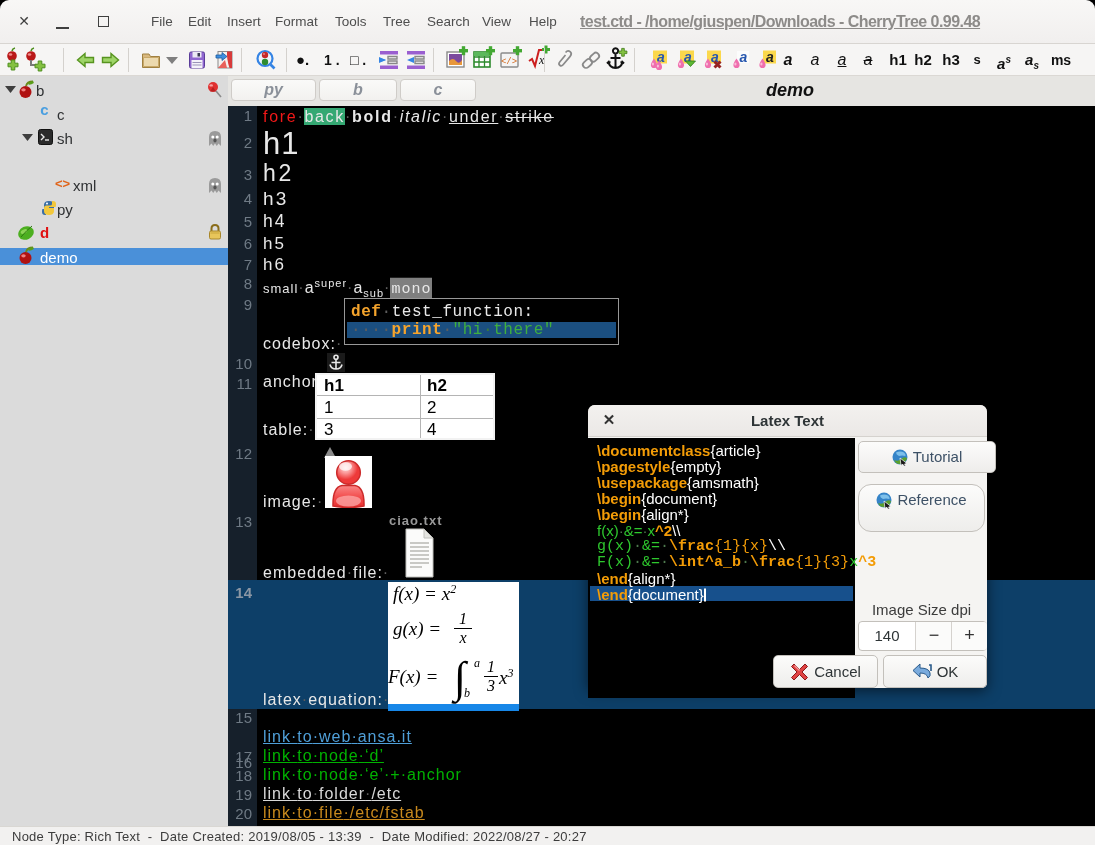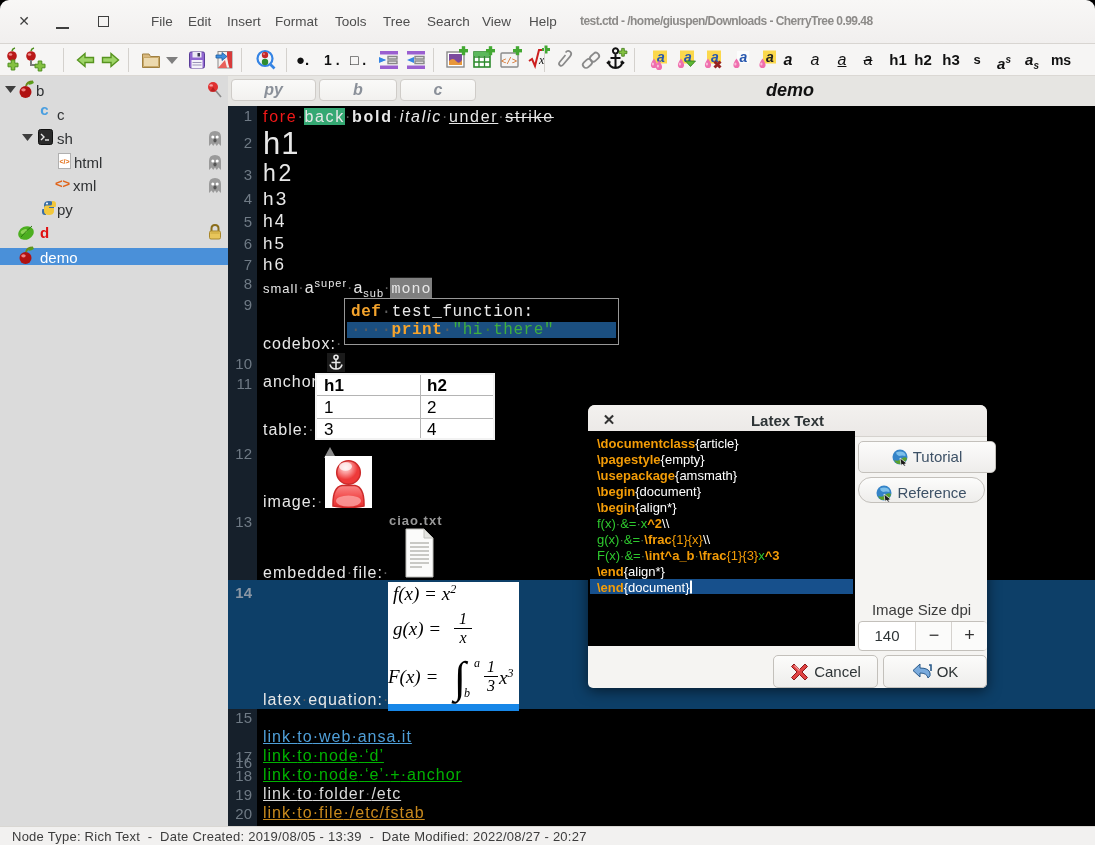--- a/index.html
+++ b/index.html
@@ -1,21 +1,21 @@
 <!DOCTYPE html>
 <html><head><meta charset="utf-8">
 <style>
   html,body{margin:0;padding:0;width:1095px;height:845px;overflow:hidden;background:#000;}
   body{font-family:"Liberation Sans",sans-serif;position:relative;}
   .abs{position:absolute;}
   
   #header{left:0;top:0;width:1095px;height:44px;background:linear-gradient(#f8f7f6,#f1efee);border-bottom:1px solid #d8d5d1;border-radius:9px 9px 0 0;box-sizing:border-box;}
   .wbtn{position:absolute;top:0;height:44px;line-height:42px;color:#3f3f3f;font-size:15px;text-align:center;width:20px;}
   .menu{position:absolute;top:0;height:44px;line-height:43px;color:#4e4e4e;font-size:13.5px;}
-  #wintitle{position:absolute;top:0;height:44px;line-height:43px;color:#8d8b89;font-size:12px;font-weight:bold;left:580px;letter-spacing:-0.55px;}
+  #wintitle{position:absolute;top:0;height:44px;line-height:43px;color:#8d8b89;font-size:16px;font-weight:bold;left:580px;letter-spacing:-0.55px;text-decoration:underline;}
   
   #toolbar{left:0;top:44px;width:1095px;height:32px;background:#f6f5f4;border-bottom:1px solid #dbd8d4;box-sizing:border-box;}
   .tsep{position:absolute;top:4px;height:24px;width:1px;background:#d4d1cd;}
   .ticon{position:absolute;top:0;height:32px;}
   
   #tree{left:0;top:76px;width:228px;height:750px;background:#dbdbdb;}
   .trow{position:absolute;left:0;width:228px;height:23px;font-size:15px;color:#2f3133;}
   .trow .lbl{position:absolute;top:50%;transform:translateY(-50%);}
   #tabstrip{left:228px;top:76px;width:867px;height:30px;background:#e6e5e2;}
   .tabbtn{position:absolute;top:3px;height:22px;background:linear-gradient(#fafaf9,#f2f1ef);border:1px solid #cfccc8;border-radius:4px;box-sizing:border-box;color:#8a9099;font-weight:bold;font-style:italic;font-size:16px;text-align:center;line-height:20px;}
@@ -27,21 +27,21 @@
   .eline{position:absolute;color:#e8e8e8;font-size:16px;letter-spacing:1.0px;transform:translateY(-50%);white-space:pre;}
   .dot{color:#5e5e5e;}
   #line14band{position:absolute;left:0;top:474px;width:867px;height:129px;background:#0d3f68;}
   
   #status{left:0;top:826px;width:1095px;height:19px;background:#f2f1f0;border-top:1px solid #d9d7d3;color:#3c3c3c;font-size:13px;letter-spacing:0.25px;line-height:19px;padding-left:12px;box-sizing:border-box;}
   
   #dialog{left:588px;top:405px;width:399px;height:283px;background:#f5f4f2;border-radius:7px 7px 5px 5px;box-shadow:0 3px 14px rgba(0,0,0,.55);}
   #dlgtitle{position:absolute;left:0;top:0;width:100%;height:32px;background:linear-gradient(#f3f1ef,#ebe8e6);border-bottom:1px solid #d5d2ce;border-radius:7px 7px 0 0;box-sizing:border-box;}
   #dlgtitle .t{position:absolute;left:0;width:100%;text-align:center;line-height:31px;font-weight:bold;font-size:15px;color:#2e3436;}
   #dlgtitle .x{position:absolute;left:8px;top:2px;width:26px;height:26px;text-align:center;line-height:26px;color:#333;font-size:15px;font-weight:bold;}
-  #dlgcode{position:absolute;left:0;top:26px;width:267px;height:215px;background:#000;font-size:13px;}
+  #dlgcode{position:absolute;left:0;top:33px;width:267px;height:260px;background:#000;font-size:15px;}
   .cline{position:absolute;left:9px;transform:translateY(-50%);white-space:pre;color:#fff;}
   .kw{color:#f39c07;font-weight:bold;}
   .orn{color:#f39c07;}
   .grn{color:#2ec82e;}
   .gdot{color:#4e7a4e;}
   .btn{position:absolute;background:linear-gradient(#fcfcfb,#eeedeb);border:1px solid #c3c0bb;border-radius:5px;box-sizing:border-box;text-align:center;color:#3d5166;font-size:15px;}
   #status, #header, #toolbar, #tree, #tabstrip, #editor, #dialog {position:absolute;}
 </style></head>
 <body>
   <div id="header">
@@ -244,33 +244,20 @@
     <div class="trow" style="top:50px;">
       <svg class="abs" style="left:21px;top:6px;" width="13" height="10">
         <path d="M1 2 L12 2 L6.5 9 Z" fill="#3e3e3e"></path>
       </svg>
       <svg class="abs" style="left:38px;top:3px;" width="15" height="16">
         <rect x="0.5" y="0.5" width="14" height="15" rx="2" fill="#2a2a2a" stroke="#111"></rect>
         <path d="M3 5 L6 8 L3 11" stroke="#e8e8e8" stroke-width="1.4" fill="none"></path>
         <path d="M7 11 L11 11" stroke="#e8e8e8" stroke-width="1.4"></path>
       </svg>
       <div class="lbl" style="left:57px;">sh</div>
-      <svg class="abs" style="left:207px;top:3px;" width="16" height="18">
-        <path d="M2 17 L2 8 Q2 2 8 2 Q14 2 14 8 L14 17 L11.5 14.5 L9.8 17 L8 14.5 L6.2 17 L4.5 14.5 Z" fill="#9a9a9a"></path>
-        <circle cx="5.8" cy="8" r="1.5" fill="#fff"></circle>
-        <circle cx="10.2" cy="8" r="1.5" fill="#fff"></circle>
-        <ellipse cx="8" cy="11.5" rx="1.6" ry="2" fill="#555"></ellipse>
-      </svg>
-    </div>
-    <div class="trow" style="top:74px;">
-      <svg class="abs" style="left:58px;top:3px;" width="13" height="16">
-        <rect x="0.5" y="0.5" width="12" height="15" fill="#fff" stroke="#b0b0b0"></rect>
-        <text x="6.5" y="11" font-size="7" fill="#e06a10" text-anchor="middle" font-weight="bold">&lt;/&gt;</text>
-      </svg>
-      <div class="lbl" style="left:74px;">html</div>
       <svg class="abs" style="left:207px;top:3px;" width="16" height="18">
         <path d="M2 17 L2 8 Q2 2 8 2 Q14 2 14 8 L14 17 L11.5 14.5 L9.8 17 L8 14.5 L6.2 17 L4.5 14.5 Z" fill="#9a9a9a"></path>
         <circle cx="5.8" cy="8" r="1.5" fill="#fff"></circle>
         <circle cx="10.2" cy="8" r="1.5" fill="#fff"></circle>
         <ellipse cx="8" cy="11.5" rx="1.6" ry="2" fill="#555"></ellipse>
       </svg>
     </div>
     <div class="trow" style="top:97px;">
       <div class="abs" style="left:55px;top:3px;width:18px;height:16px;color:#e0641a;font-weight:bold;font-size:13px;">&lt;&gt;</div>
       <div class="lbl" style="left:73px;">xml</div>
@@ -428,53 +415,53 @@
         <div class="abs" style="left:86px;top:74px;font-size:12px;">a</div>
         <div class="abs" style="left:76px;top:104px;font-size:12px;">b</div>
         <div class="abs" style="left:96px;top:76px;font-size:16px;text-align:center;width:14px;">1<div style="border-top:1.5px solid #000;">3</div></div>
         <div class="abs" style="left:111px;top:84px;font-size:19px;">x<sup style="font-size:12px;">3</sup></div>
       </div>
       <div class="abs" style="left:160px;top:598px;width:131px;height:7px;background:#1787e8;"></div>
       <div class="eline" style="left:35px;top:594px;">latex<span class="dot">·</span>equation:<span class="dot">·</span></div>
 
       <div class="eline" style="left:35px;top:631px;"><span style="color:#4f9fd8;text-decoration:underline;">link<span class="dot" style="color:#4f9fd8;">·</span>to<span class="dot" style="color:#4f9fd8;">·</span>web<span class="dot" style="color:#4f9fd8;">·</span>ansa.it</span></div>
       <div class="eline" style="left:35px;top:650px;"><span style="color:#00b200;text-decoration:underline;">link<span class="dot" style="color:#00b200;">·</span>to<span class="dot" style="color:#00b200;">·</span>node<span class="dot" style="color:#00b200;">·</span>‘d’</span></div>
-      <div class="eline" style="left:35px;top:669px;"><span style="color:#00b200;text-decoration:underline;">link<span class="dot" style="color:#00b200;">·</span>to<span class="dot" style="color:#00b200;">·</span>node<span class="dot" style="color:#00b200;">·</span>‘e’<span class="dot" style="color:#00b200;">·</span>+<span class="dot" style="color:#00b200;">·</span>anchor</span></div>
+      <div class="eline" style="left:35px;top:669px;"><span style="color:#00b200;">link<span class="dot" style="color:#00b200;">·</span>to<span class="dot" style="color:#00b200;">·</span>node<span class="dot" style="color:#00b200;">·</span>‘e’<span class="dot" style="color:#00b200;">·</span>+<span class="dot" style="color:#00b200;">·</span>anchor</span></div>
       <div class="eline" style="left:35px;top:688px;"><span style="color:#d8d8d8;text-decoration:underline;">link<span class="dot">·</span>to<span class="dot">·</span>folder<span class="dot">·</span>/etc</span></div>
       <div class="eline" style="left:35px;top:707px;"><span style="color:#c8891d;text-decoration:underline;">link<span class="dot" style="color:#c8891d;">·</span>to<span class="dot" style="color:#c8891d;">·</span>file<span class="dot" style="color:#c8891d;">·</span>/etc/fstab</span></div>
     </div>
   </div>
 
   <div id="status">Node Type: Rich Text&nbsp; -&nbsp; Date Created: 2019/08/05 - 13:39&nbsp; -&nbsp; Date Modified: 2022/08/27 - 20:27</div>
 
   <div id="dialog">
     <div id="dlgtitle">
       <div class="x">✕</div>
       <div class="t">Latex Text</div>
     </div>
     <div id="dlgcode">
       <div class="abs" style="left:2px;top:148px;width:263px;height:15px;background:#17508c;"></div>
       <div class="cline" style="top:12px;"><span class="kw">\documentclass</span>{article}</div>
       <div class="cline" style="top:28px;text-align:center;"><span class="kw">\pagestyle</span>{empty}</div>
       <div class="cline" style="top:44px;"><span class="kw">\usepackage</span>{amsmath}</div>
       <div class="cline" style="top:60px;"><span class="kw">\begin</span>{document}</div>
       <div class="cline" style="top:76px;"><span class="kw">\begin</span>{align*}</div>
       <div class="cline" style="top:91.5px;"><span class="grn">f(x)<span class="gdot">·</span>&amp;=<span class="gdot">·</span>x</span><span class="kw">^2</span>\\</div>
-      <div class="cline" style="top:107.5px;"><span class="grn">g(x)<span class="gdot">·</span>&amp;=<span class="gdot">·</span></span><span class="kw">\frac</span><span class="orn">{1}{x}</span>\\</div>
-      <div class="cline" style="top:123.5px;"><span class="grn">F(x)<span class="gdot">·</span>&amp;=<span class="gdot">·</span></span><span class="kw">\int^a_b</span><span class="gdot">·</span><span class="kw">\frac</span><span class="orn">{1}{3}</span><span class="grn">x</span><span class="kw">^3</span></div>
+      <div class="cline" style="top:107.5px;font-family:Liberation Mono, monospace;"><span class="grn">g(x)<span class="gdot">·</span>&amp;=<span class="gdot">·</span></span><span class="kw">\frac</span><span class="orn">{1}{x}</span>\\</div>
+      <div class="cline" style="top:123.5px;font-family:Liberation Mono, monospace;"><span class="grn">F(x)<span class="gdot">·</span>&amp;=<span class="gdot">·</span></span><span class="kw">\int^a_b</span><span class="gdot">·</span><span class="kw">\frac</span><span class="orn">{1}{3}</span><span class="grn">x</span><span class="kw">^3</span></div>
       <div class="cline" style="top:139.5px;"><span class="kw">\end</span>{align*}</div>
       <div class="cline" style="top:155.5px;"><span class="kw">\end</span>{document}<span style="display:inline-block;width:2px;height:13px;background:#fff;vertical-align:-2px;"></span></div>
     </div>
     <div class="btn" id="btn-tutorial" style="left:270px;top:36px;width:138px;height:32px;line-height:30px;"><svg width="17" height="17" style="vertical-align:-4px;margin-right:4px;">
         <circle cx="8" cy="8" r="7.5" fill="#3584c8"></circle>
         <path d="M2 11 Q6 13 9 10 Q12 7 15 9 A7.5 7.5 0 0 1 4 14 Z" fill="#5aa02c"></path>
         <path d="M4 3.5 Q8 1.5 12 3.5 Q14 5 13.5 7 Q10 6 7 7 Q4 5.5 4 3.5" fill="#7ec0ea"></path>
         <path d="M8 9 L15 14.5 L12.5 15 L14 17 L12 17 L10.5 15 L9 16.5 Z" fill="#1a1a1a" stroke="#fff" stroke-width="0.7"></path>
       </svg>Tutorial</div>
-    <div class="btn" id="btn-reference" style="left:270px;top:72px;width:127px;height:26px;line-height:29px;border-radius:13px;"><svg width="17" height="17" style="vertical-align:-4px;margin-right:4px;">
+    <div class="btn" id="btn-reference" style="left:270px;top:79px;width:127px;height:48px;line-height:29px;border-radius:13px;"><svg width="17" height="17" style="vertical-align:-4px;margin-right:4px;">
         <circle cx="8" cy="8" r="7.5" fill="#3584c8"></circle>
         <path d="M2 11 Q6 13 9 10 Q12 7 15 9 A7.5 7.5 0 0 1 4 14 Z" fill="#5aa02c"></path>
         <path d="M4 3.5 Q8 1.5 12 3.5 Q14 5 13.5 7 Q10 6 7 7 Q4 5.5 4 3.5" fill="#7ec0ea"></path>
         <path d="M8 9 L15 14.5 L12.5 15 L14 17 L12 17 L10.5 15 L9 16.5 Z" fill="#1a1a1a" stroke="#fff" stroke-width="0.7"></path>
       </svg>Reference</div>
     <div style="position:absolute;left:270px;top:196px;width:127px;text-align:center;font-size:15px;color:#3c3c3c;">Image Size dpi</div>
     <div id="spinner" style="position:absolute;left:270px;top:216px;width:129px;height:30px;background:#fff;border:1px solid #c3c0bb;border-radius:4px;box-sizing:border-box;">
       <div style="position:absolute;left:0;top:0;width:56px;text-align:center;line-height:28px;font-size:15px;color:#2e3436;">140</div>
       <div style="position:absolute;left:56px;top:0;width:36px;height:28px;border-left:1px solid #d5d2ce;text-align:center;line-height:26px;font-size:18px;color:#333;background:#fbfbfa;">−</div>
       <div style="position:absolute;left:92px;top:0;width:35px;height:28px;border-left:1px solid #d5d2ce;text-align:center;line-height:26px;font-size:18px;color:#333;background:#fbfbfa;border-radius:0 3px 3px 0;">+</div>

